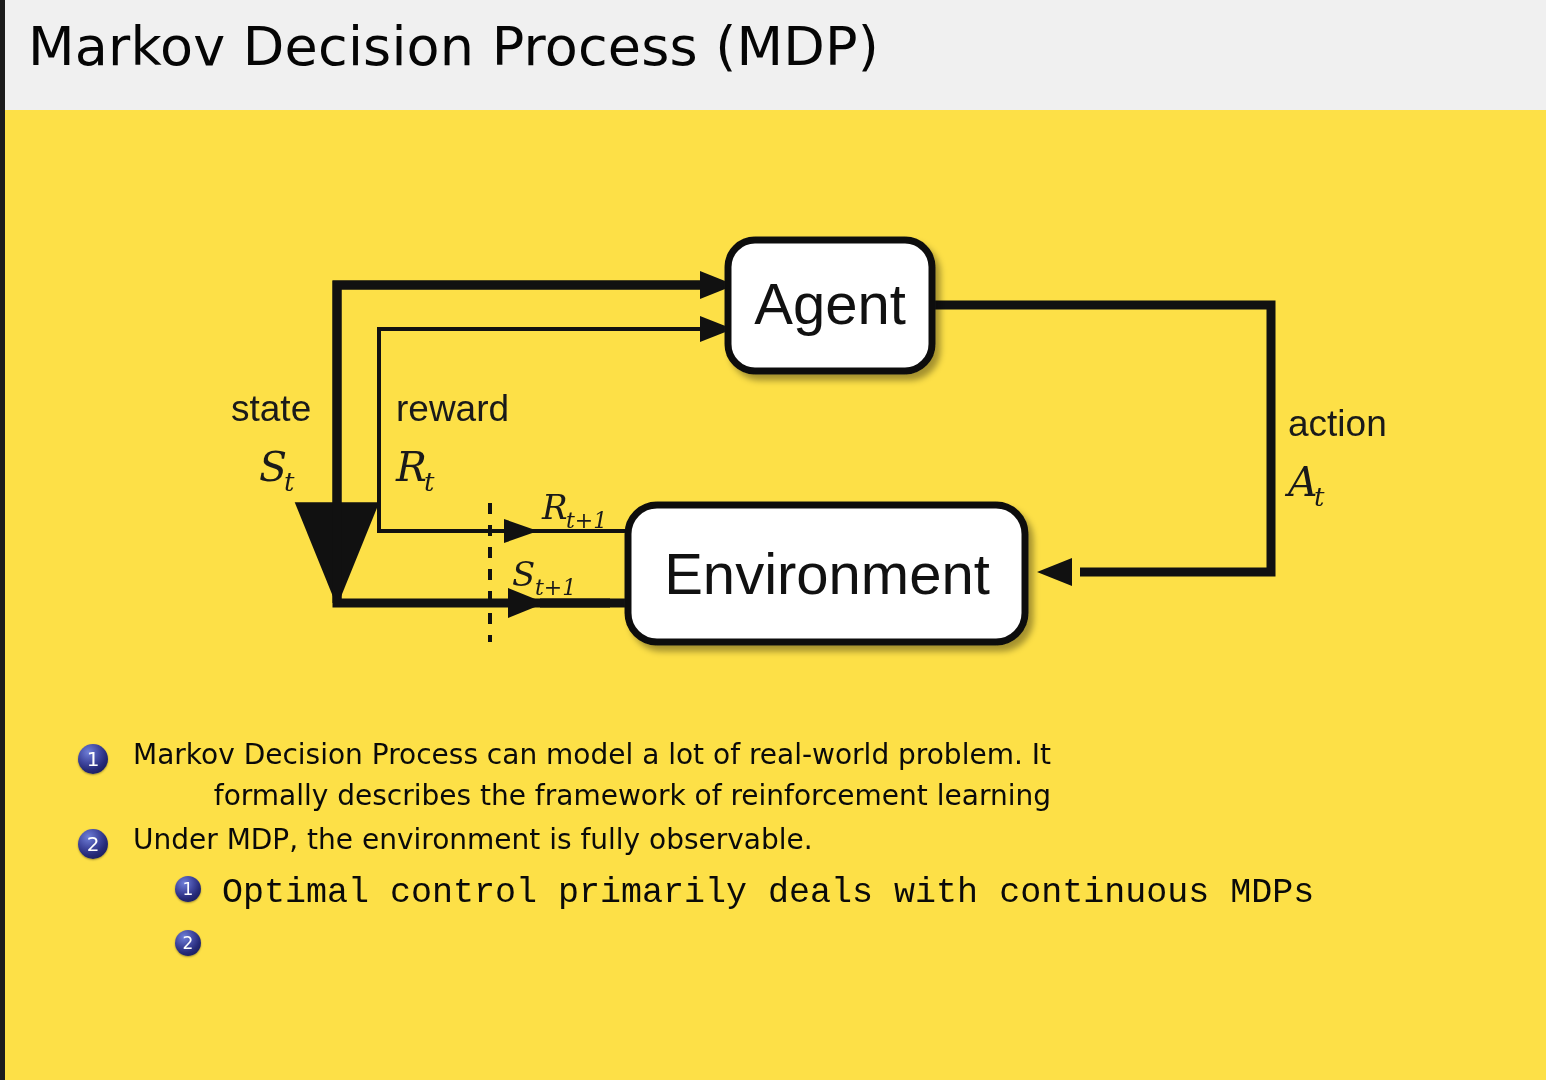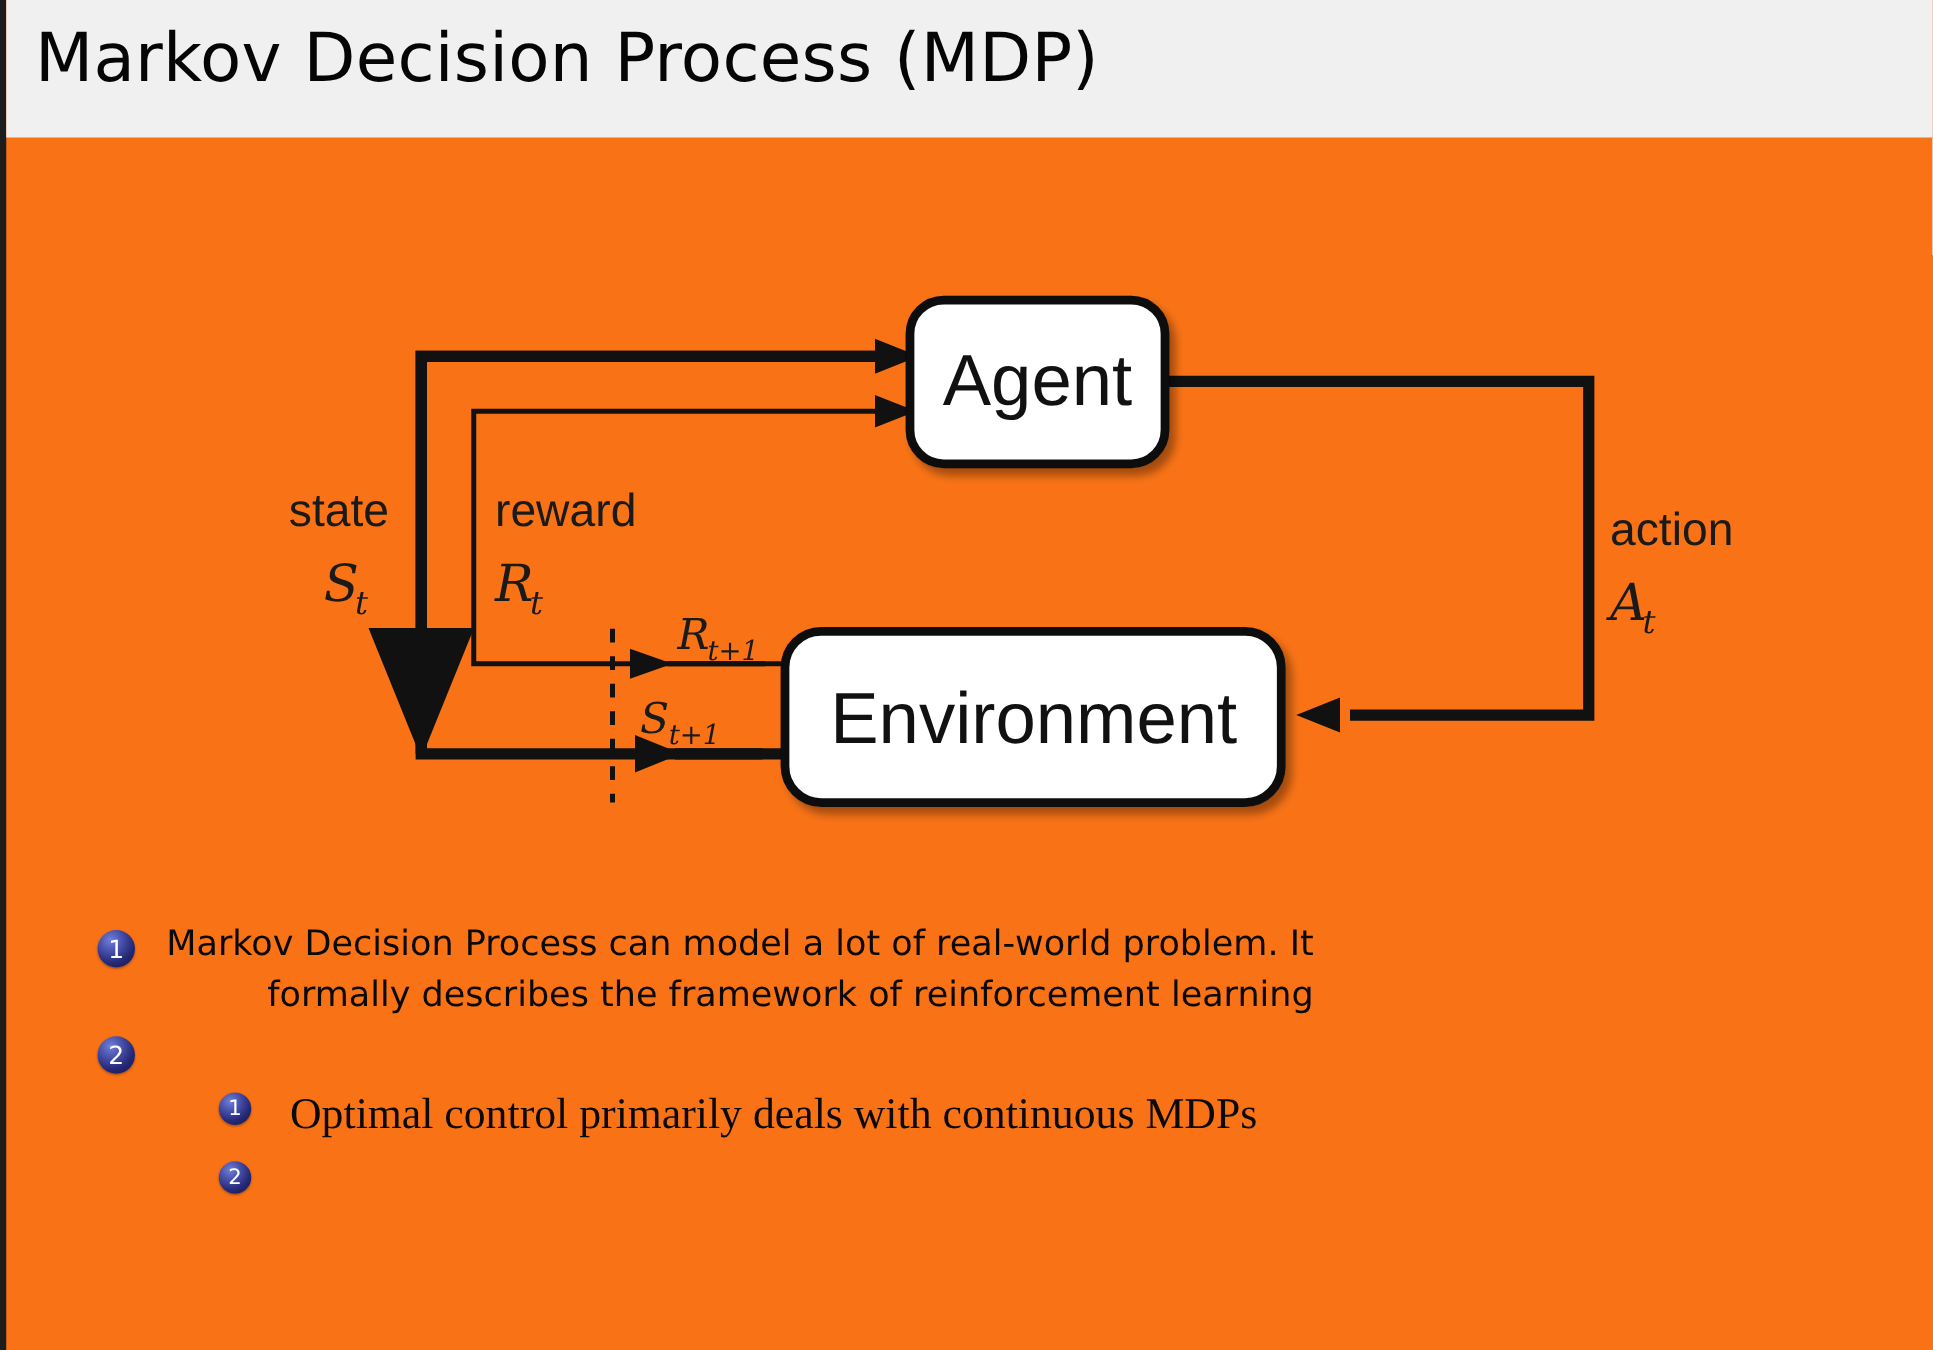--- a/index.html
+++ b/index.html
@@ -14,21 +14,21 @@
     position: relative;
     overflow: hidden;
     font-family: "DejaVu Sans", sans-serif;
     color: #000000;
   }
 
   
   #slide {
     position: absolute;
     inset: 0;
-    background: #f97316;
+    background: #fde047;
   }
   .left-rule {
     position: absolute;
     left: 0;
     top: 0;
     width: 5px;
     height: 1080px;
     background: #1c1c1c;
   }
 
@@ -125,26 +125,25 @@
 
   .sub-list {
     margin-top: 6px;
   }
   .lvl2-item {
     display: flex;
     align-items: flex-start;
     margin-bottom: 2px;
   }
   .lvl2-text {
-    font-family: Liberation Serif, serif;
+    font-family: Liberation Mono, monospace;
     font-size: 35px;
     line-height: 1.5;
     color: #0a0a0a;
     white-space: nowrap;
-    margin-left: 10px;
   }
 
   
   .badge {
     flex: 0 0 auto;
     border-radius: 50%;
     color: #ffffff;
     font-family: "DejaVu Sans", sans-serif;
     text-align: center;
     background:
@@ -268,20 +267,21 @@
     <div class="lvl1-item">
       <span class="badge badge-1">1</span>
       <span class="lvl1-text">
         <span>Markov Decision Process can model a lot of real-world problem. It</span>
         <span class="lastline">formally describes the framework of reinforcement learning</span>
       </span>
     </div>
 
     <div class="lvl1-item">
       <span class="badge badge-1">2</span>
+      <span class="lvl1-text">Under MDP, the environment is fully observable.</span>
     </div>
 
     <div class="sub-list">
 
       <div class="lvl2-item">
         <span class="badge badge-2">1</span>
         <span class="lvl2-text">Optimal control primarily deals with continuous MDPs</span>
       </div>
 
       <div class="lvl2-item">

